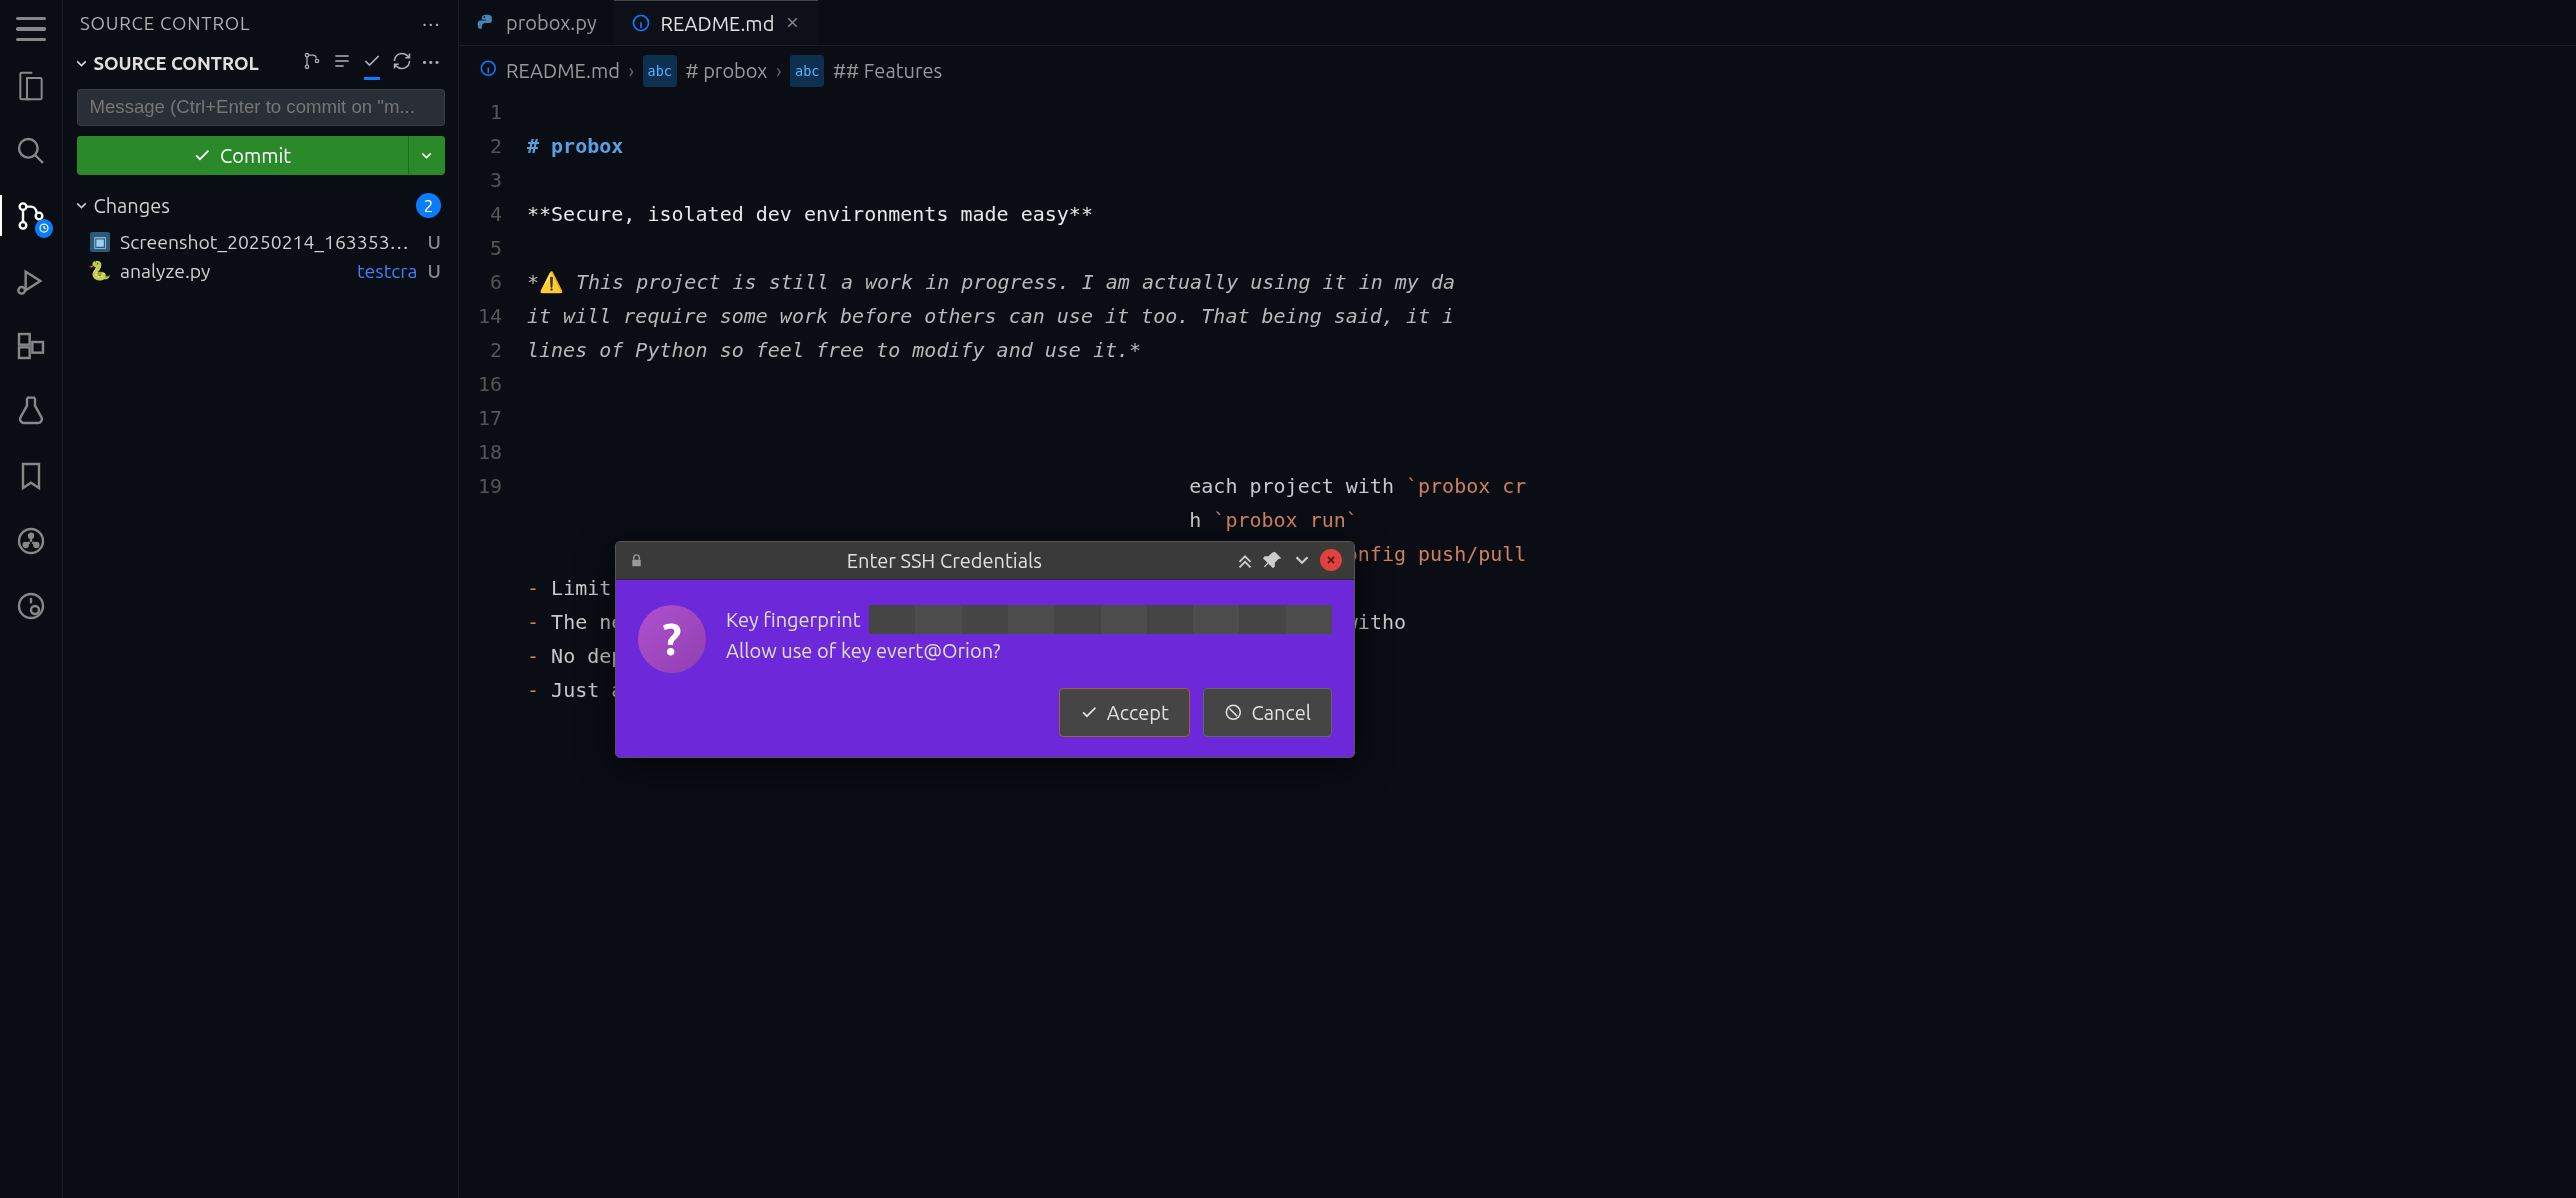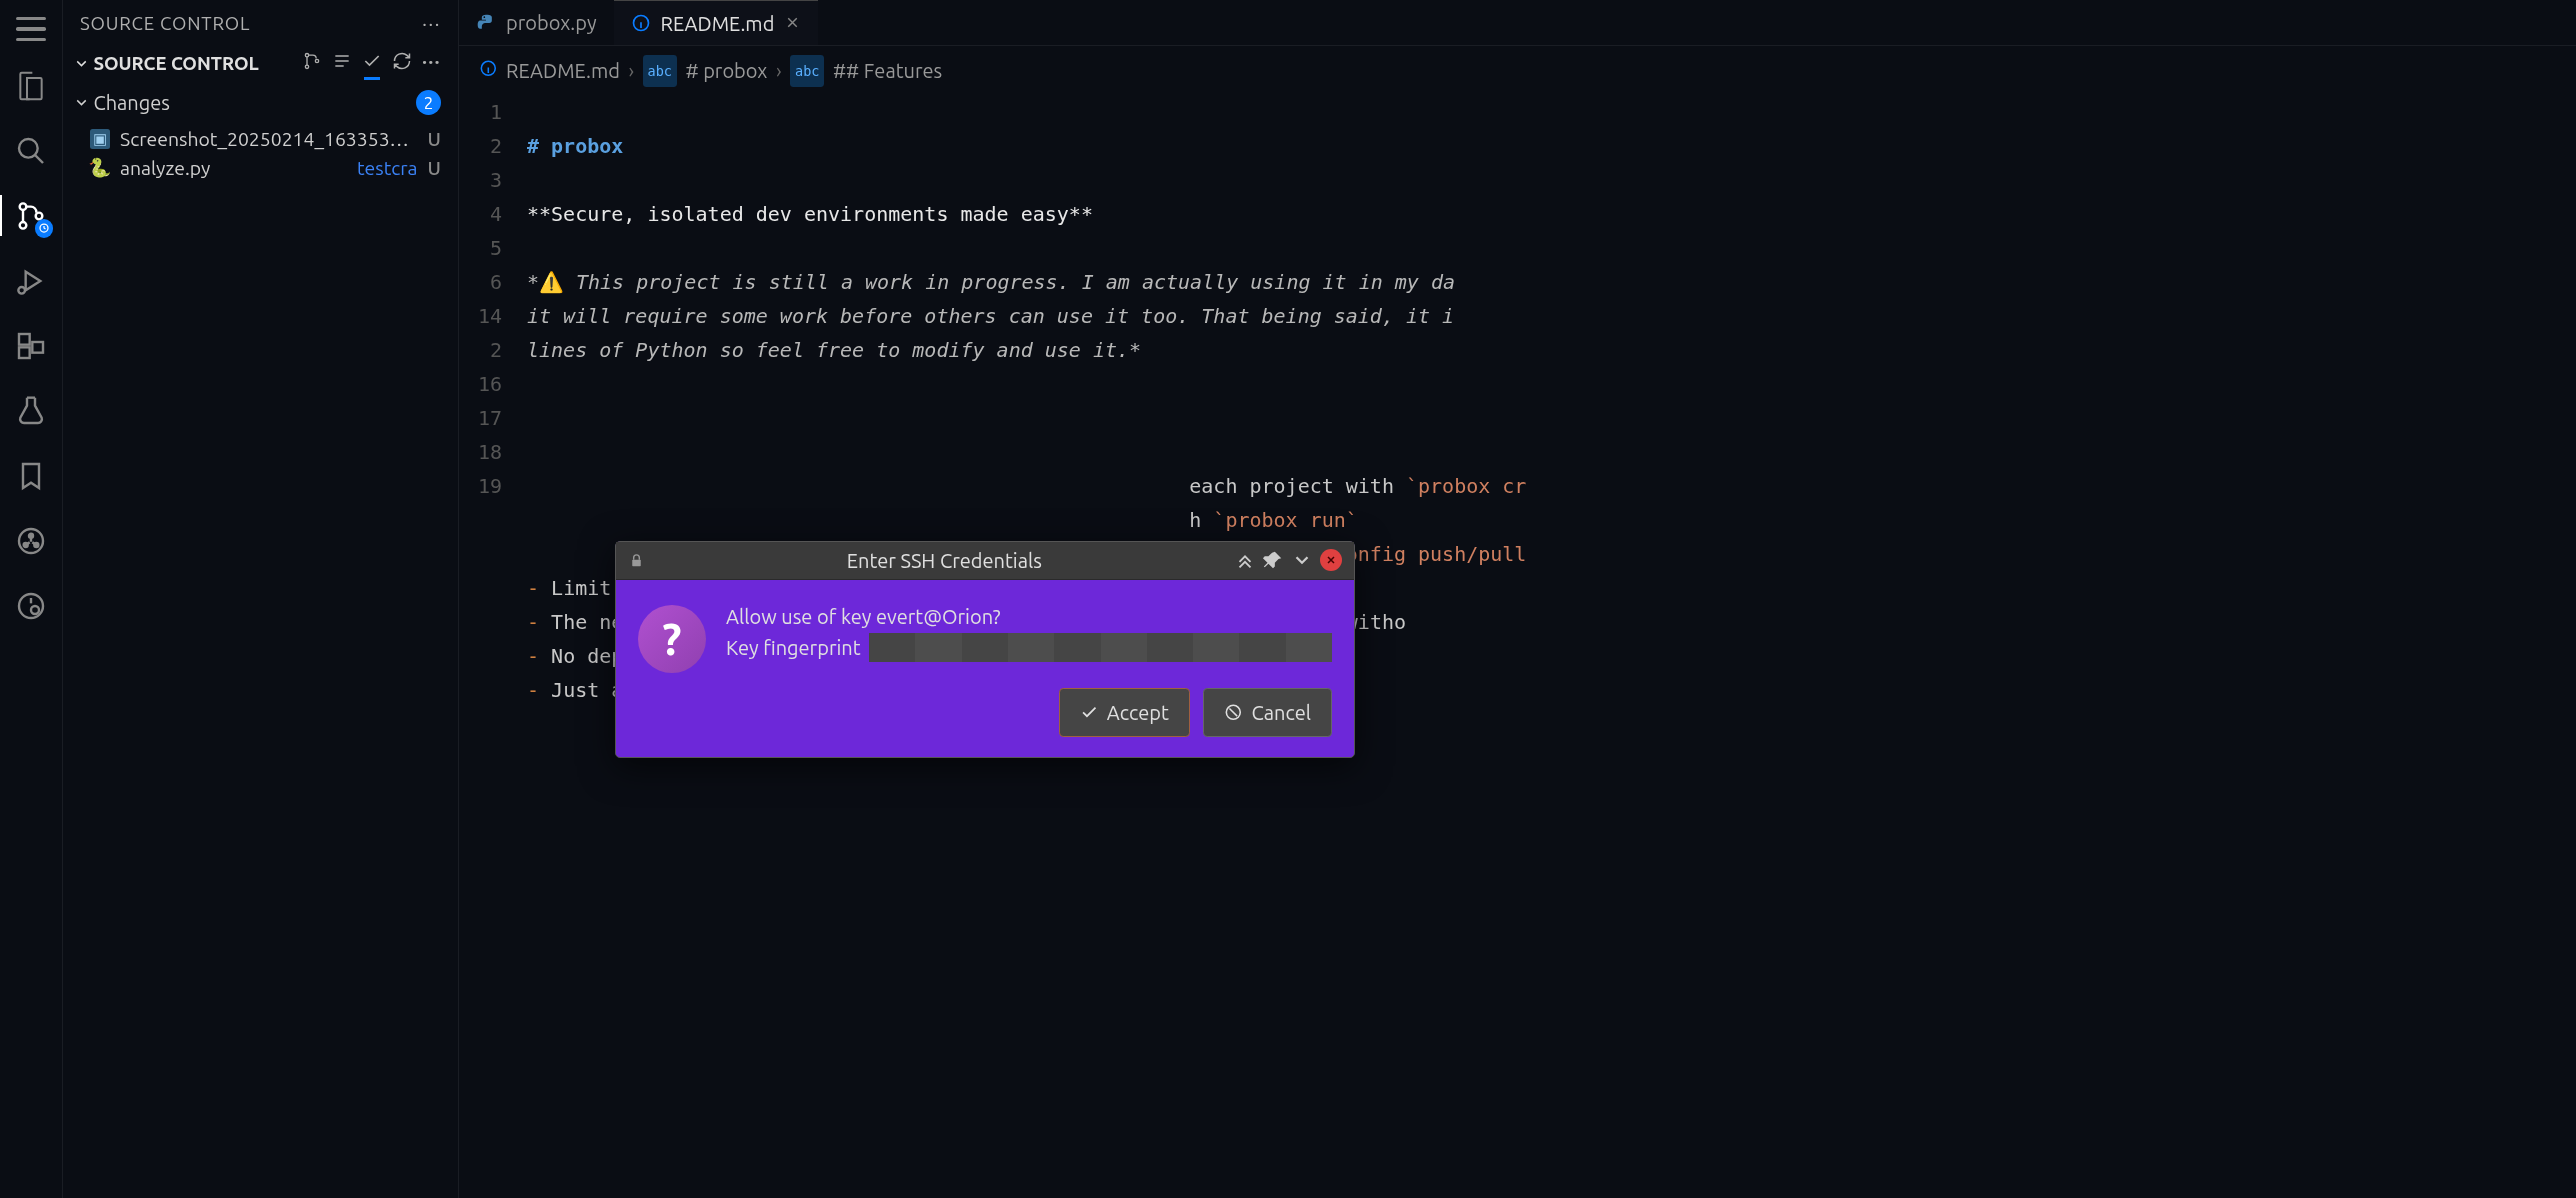--- a/index.html
+++ b/index.html
@@ -350,20 +350,36 @@
         <span class="check-underline"><svg viewBox="0 0 24 24" fill="none" stroke="currentColor" stroke-width="2">
               <path d="M4 12l5 5L20 6"></path>
             </svg></span>
         <span><svg viewBox="0 0 24 24" fill="none" stroke="currentColor" stroke-width="1.8">
               <path d="M3 12a9 9 0 0 1 15-6.7L21 8M21 3v5h-5M21 12a9 9 0 0 1-15 6.7L3 16M3 21v-5h5"></path>
             </svg></span>
         <span class="ellipsis">···</span>
       </div>
     </div>
 
+    <div class="commit-box">
+      <input class="msg-input" placeholder="Message (Ctrl+Enter to commit on &quot;m..." style="">
+      <div class="commit-row">
+        <div class="commit-btn">
+          <svg viewBox="0 0 24 24" width="18.6" height="18.6" fill="none" stroke="#fff" stroke-width="2.2">
+              <path d="M4 12l5 5L20 6"></path>
+            </svg>
+          <span>Commit</span>
+        </div>
+        <div class="commit-dd">
+          <svg viewBox="0 0 24 24" fill="none" stroke="currentColor" stroke-width="2">
+              <path d="M6 9l6 6 6-6"></path>
+            </svg>
+        </div>
+      </div>
+    </div>
 
     <div class="changes-header">
       <svg class="chev" viewBox="0 0 24 24" fill="none" stroke="currentColor" stroke-width="2">
           <path d="M6 9l6 6 6-6"></path>
         </svg>
       <span>Changes</span>
       <span class="count-badge">2</span>
     </div>
 
     <div id="changes-list">
@@ -467,36 +483,36 @@
       <span class="dlg-close">
           <svg viewBox="0 0 24 24" fill="none" stroke="currentColor" stroke-width="3">
             <path d="M6 6l12 12M18 6L6 18"></path>
           </svg>
         </span>
     </div>
   </div>
   <div class="dlg-body">
     <div class="dlg-q">?</div>
     <div class="dlg-content">
-      <div class="row">Allow use of key evert@Orion?</div>
       <div class="row fp-row">
         <span>Key fingerprint</span>
         <div class="fp-block">
             <span></span>
             <span></span>
             <span></span>
             <span></span>
             <span></span>
             <span></span>
             <span></span>
             <span></span>
             <span></span>
             <span></span>
           </div>
       </div>
+      <div class="row">Allow use of key evert@Orion?</div>
     </div>
   </div>
   <div class="dlg-buttons">
     <div class="dlg-btn accept">
       <svg viewBox="0 0 24 24" fill="none" stroke="currentColor" stroke-width="2.2">
           <path d="M4 12l5 5L20 6"></path>
         </svg>
       <span>Accept</span>
     </div>
     <div class="dlg-btn">

